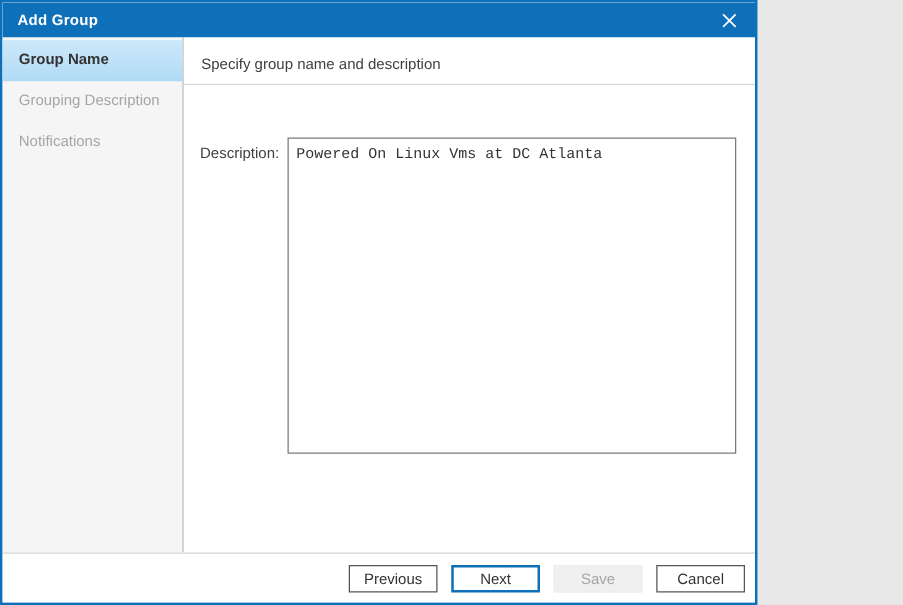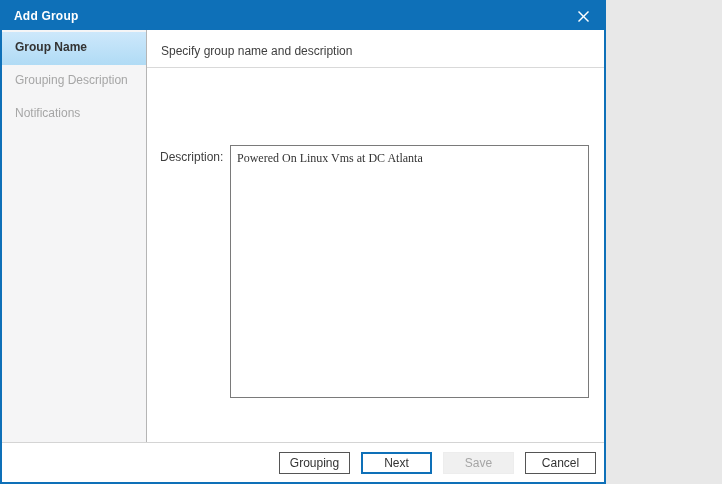--- a/index.html
+++ b/index.html
@@ -69,21 +69,20 @@
   .side-item.selected {
     background: linear-gradient(180deg, #cde8fb 0%, #b0dbf5 100%);
     color: #333333;
     font-weight: bold;
   }
   .content {
     flex: 1 1 auto;
     background: #ffffff;
     display: flex;
     flex-direction: column;
-    gap: 35px;
   }
   .content-header {
     height: 38px;
     flex: 0 0 38px;
     padding: 14px 0 0 14px;
     border-bottom: 1px solid #d9d9d9;
     color: #404040;
   }
   .form {
     padding: 21px 15px 0 13px;
@@ -108,21 +107,21 @@
     font-size: 12px;
     color: #333333;
     outline: none;
     background: #ffffff;
   }
   .form-row textarea {
     flex: 1 1 auto;
     height: 253px;
     border: 1px solid #7a7a7a;
     padding: 4px 6px;
-    font-family: Liberation Serif, serif;
+    font-family: Liberation Mono, monospace;
     font-size: 12px;
     color: #333333;
     resize: none;
     outline: none;
     background: #ffffff;
     line-height: 1.45;
   }
   
   .footer {
     height: 40px;
@@ -187,19 +186,19 @@
         <div class="form-row align-top">
           <label>Description:</label>
           <textarea style="">Powered On Linux Vms at DC Atlanta</textarea>
         </div>
       </div>
     </div>
 
   </div>
 
   <div class="footer">
-    <button class="btn">Grouping</button>
+    <button class="btn">Previous</button>
     <button class="btn default">Next</button>
     <button class="btn disabled" disabled="">Save</button>
     <button class="btn">Cancel</button>
   </div>
 
 </div>
 
 </body></html>

